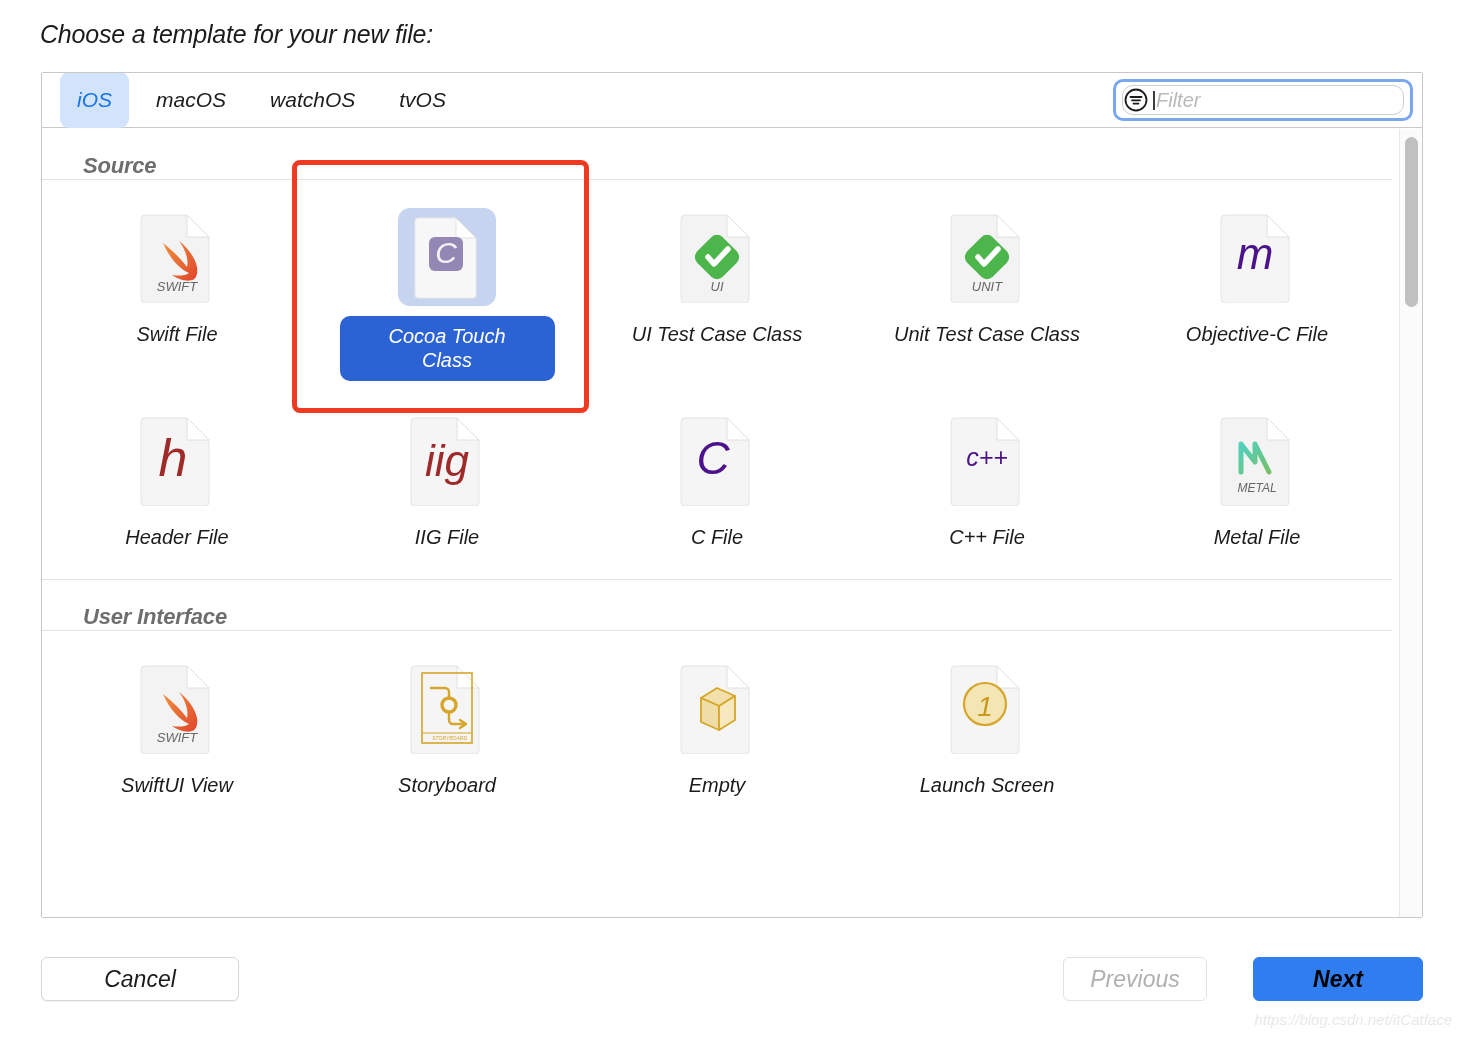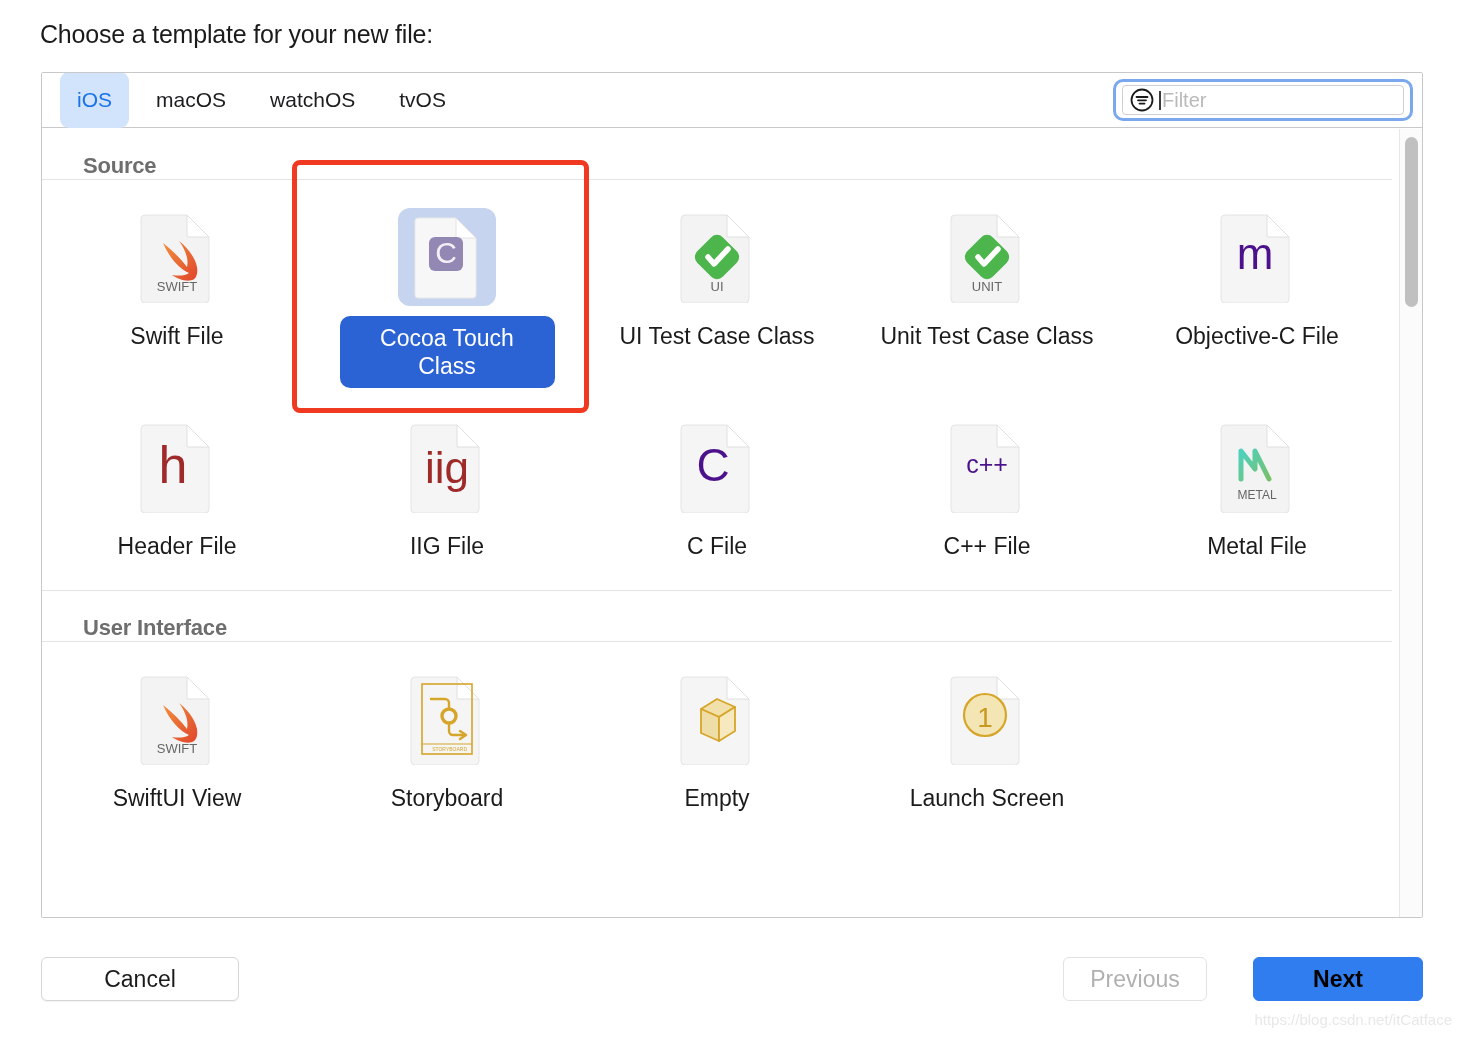--- a/index.html
+++ b/index.html
@@ -9,20 +9,21 @@
     background: #ffffff;
     font-family: "Liberation Sans", sans-serif;
     overflow: hidden;
   }
   #root {
     position: relative;
     width: 1460px; height: 1040px;
     background: #ffffff;
     border-radius: 14px;
     overflow: hidden;
+    font-style: italic;
   }
 
   
   #heading {
     position: absolute;
     left: 40px; top: 20px;
     font-size: 25px;
     color: #1b1b1b;
     letter-spacing: -0.2px;
   }
@@ -70,25 +71,25 @@
     width: 300px; height: 42px;
     border-radius: 10px;
     border: 3px solid #7ba7ef;
     background: #ffffff;
     display: flex;
     align-items: center;
     padding: 0 6px;
   }
   #filter-inner {
     width: 100%; height: 30px;
-    border-radius: 4px;
+    border-radius: 11px;
     border: 1px solid #cfcfcf;
     background: #fff;
     display: flex; align-items: center;
-    padding: 0 6px;
+    padding: 0 0;
   }
   .filter-icon { flex: none; width: 26px; height: 26px; }
   #caret {
     width: 2px; height: 19px;
     background: #3b3b3b;
     margin: 0 1px 0 4px;
   }
   #filter-placeholder {
     font-size: 20px;
     color: #b9b9b9;
@@ -133,21 +134,21 @@
     padding: 12px 4px 18px 4px;
   }
   .icon-slot {
     width: 98px; height: 98px;
     display: flex; align-items: center; justify-content: center;
     border-radius: 12px;
   }
   .cell.selected .icon-slot { background: #c6d4f0; }
   .cell-label {
     margin-top: 16px;
-    font-size: 23px;
+    font-size: 20px;
     color: #1b1b1b;
     text-align: center;
     line-height: 1.22;
     max-width: 215px;
   }
   .cell.selected .cell-label {
     background: #2b62d4;
     color: #ffffff;
     border-radius: 10px;
     padding: 8px 22px;

